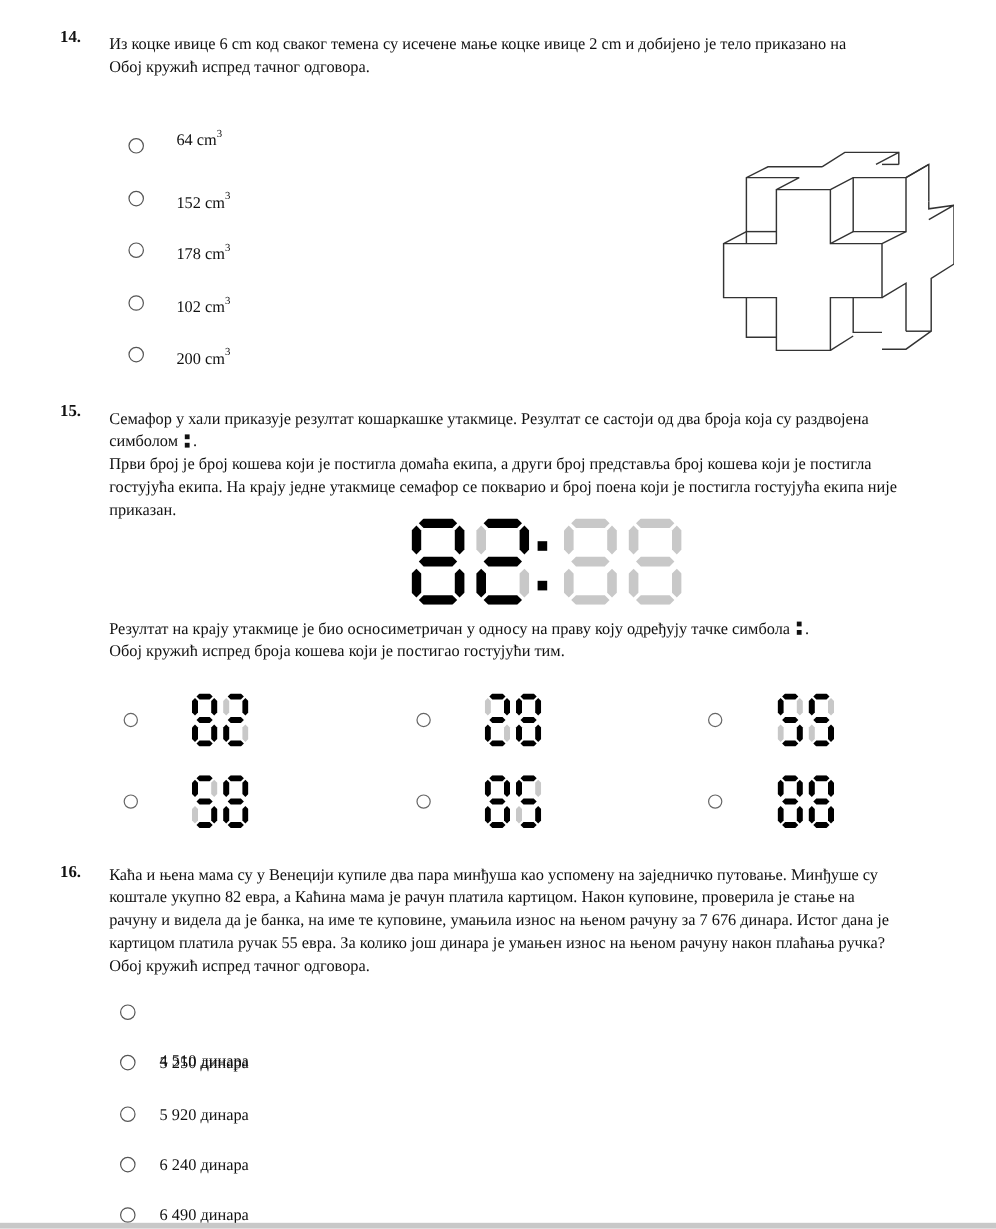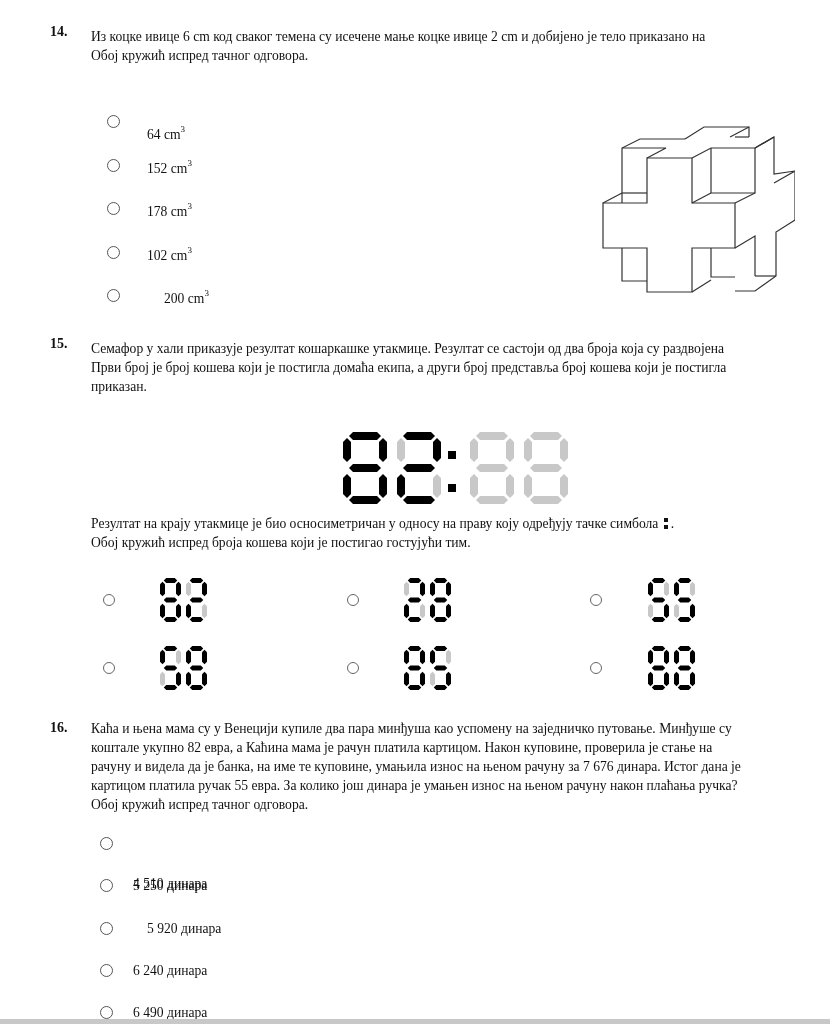--- a/index.html
+++ b/index.html
@@ -22,29 +22,29 @@
 <body>
 
 <div class="qnum" style="left:50px;top:24px;">14.</div>
 <div class="para" style="left:91px;top:27px;width:720px;">
   <p>Из коцке ивице 6 cm код сваког темена су исечене мање коцке ивице 2 cm и добијено је тело приказано на</p>
   <p>Обој кружић испред тачног одговора.</p>
 </div>
 
 <div id="q14-options">
     <div class="radio" style="left: 107px; top: 115px;"></div>
-    <div class="opt-label" style="left: 147px; top: 127px;"><span>64 cm</span><sup>3</sup></div>
+    <div class="opt-label" style="left: 147px; top: 109px;"><span>64 cm</span><sup>3</sup></div>
     <div class="radio" style="left: 107px; top: 158.5px;"></div>
     <div class="opt-label" style="left: 147px; top: 160.5px;"><span>152 cm</span><sup>3</sup></div>
     <div class="radio" style="left: 107px; top: 202px;"></div>
     <div class="opt-label" style="left: 147px; top: 204px;"><span>178 cm</span><sup>3</sup></div>
     <div class="radio" style="left: 107px; top: 245.5px;"></div>
     <div class="opt-label" style="left: 147px; top: 247.5px;"><span>102 cm</span><sup>3</sup></div>
     <div class="radio" style="left: 107px; top: 289px;"></div>
-    <div class="opt-label" style="left: 164px; top: 291px; font-family: Liberation Serif, serif;"><span>200 cm</span><sup>3</sup></div>
+    <div class="opt-label" style="left: 147px; top: 291px; font-family: Liberation Serif, serif;"><span>200 cm</span><sup>3</sup></div>
   </div>
 
 <svg class="seg" style="left:595px;top:115px;" width="200" height="190" viewBox="595 115 200 190">
   <g fill="none" stroke="#333" stroke-width="1.2" stroke-linejoin="miter">
 
     <polygon points="647,158 692,158 692,203 735,203 735,248 692,248 692,292 647,292 647,248 603,248 603,203 647,203"></polygon>
 
     <polyline points="622,203 622,148 640,139 685,139"></polyline>
     <polyline points="647,158 666,148 622,148"></polyline>
     <polyline points="622,193 647,193"></polyline>
@@ -69,21 +69,23 @@
     <polyline points="711,248 711,277 735,277"></polyline>
     <polyline points="692,292 711,280"></polyline>
 
     <polyline points="622,248 622,281 647,281"></polyline>
   </g>
 </svg>
 
 <div class="qnum" style="left:50px;top:336px;">15.</div>
 <div class="para" style="left:91px;top:339px;width:730px;">
   <p>Семафор у хали приказује резултат кошаркашке утакмице. Резултат се састоји од два броја која су раздвојена</p>
+  <p><span>симболом</span> <span class="colon-sym"></span><span>.</span></p>
   <p>Први број је број кошева који је постигла домаћа екипа, а други број представља број кошева који је постигла</p>
+  <p>гостујућа екипа. На крају једне утакмице семафор се покварио и број поена који је постигла гостујућа екипа није</p>
   <p>приказан.</p>
 </div>
 
 <div id="scoreboard">
     <div class="seg" style="left: 343px; top: 432px;"><svg width="98" height="72" viewBox="0 0 98 72">
         <g transform="translate(0,0)">
           <path d="M6,4 L10,0 L34,0 L38,4 L34,8 L10,8 Z" fill="#000000"></path>
           <path d="M40,6 L44,10 L44,26 L40,30 L36,26 L36,10 Z" fill="#000000"></path>
           <path d="M40,42 L44,46 L44,62 L40,66 L36,62 L36,46 Z" fill="#000000"></path>
           <path d="M6,68 L10,64 L34,64 L38,68 L34,72 L10,72 Z" fill="#000000"></path>
@@ -267,20 +269,20 @@
   <p>картицом платила ручак 55 евра. За колико још динара је умањен износ на њеном рачуну након плаћања ручка?</p>
   <p>Обој кружић испред тачног одговора.</p>
 </div>
 
 <div id="q16-options">
     <div class="radio" style="left: 100px; top: 837px;"></div>
     <div class="opt-label" style="left: 133px; top: 876px;">4 510 динара</div>
     <div class="radio" style="left: 100px; top: 879.3px;"></div>
     <div class="opt-label" style="left: 133px; top: 878.3px;">5 250 динара</div>
     <div class="radio" style="left: 100px; top: 921.6px;"></div>
-    <div class="opt-label" style="left: 133px; top: 920.6px; margin-left: 14px;">5 920 динара</div>
+    <div class="opt-label" style="left: 133px; top: 920.6px;">5 920 динара</div>
     <div class="radio" style="left: 100px; top: 963.9px;"></div>
     <div class="opt-label" style="left: 133px; top: 962.9px;">6 240 динара</div>
     <div class="radio" style="left: 100px; top: 1006.2px;"></div>
     <div class="opt-label" style="left: 133px; top: 1005.2px;">6 490 динара</div>
   </div>
 
 <div class="bottom-bar"></div>
 
 </body></html>

